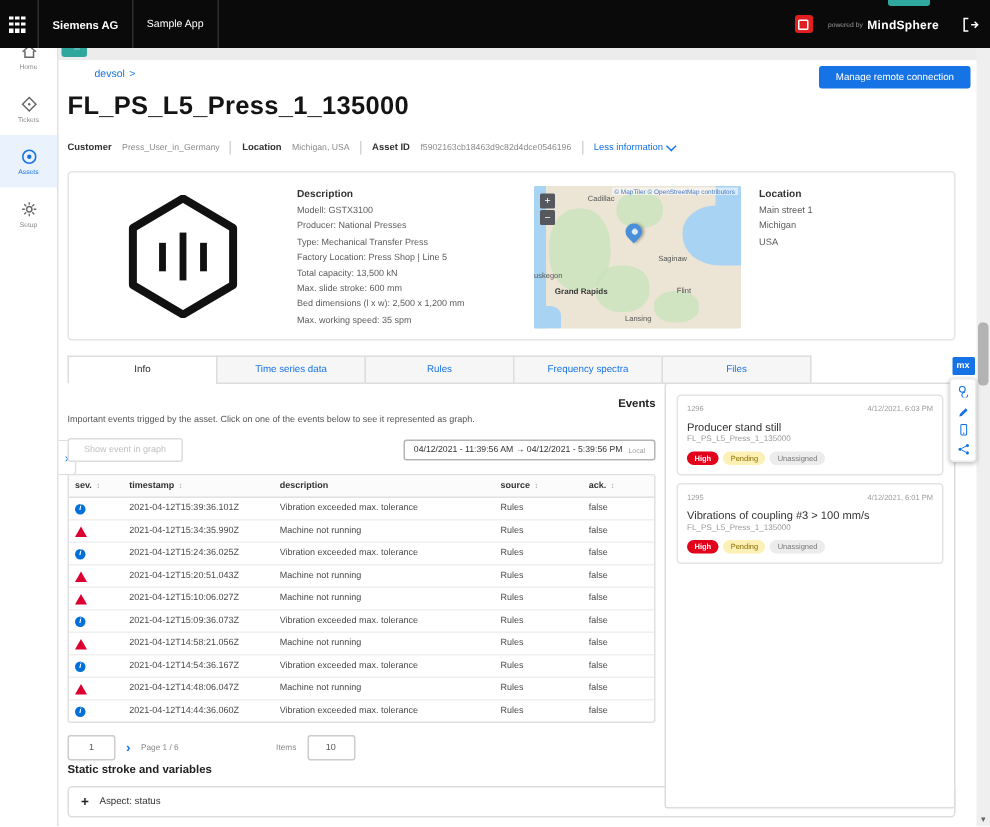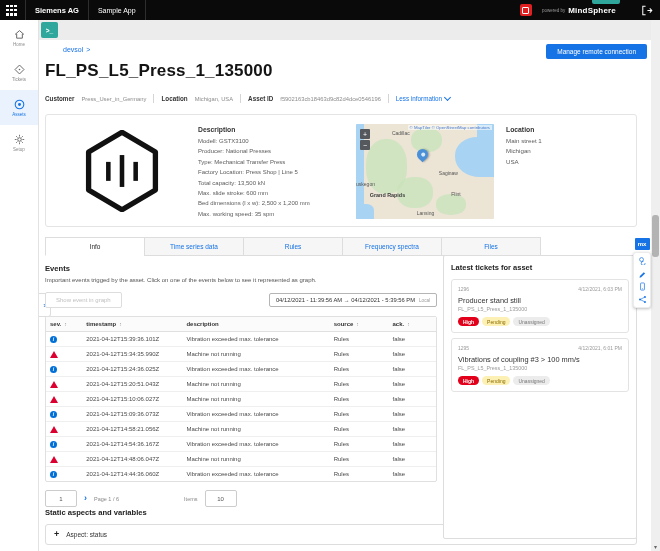--- a/index.html
+++ b/index.html
@@ -1,27 +1,27 @@
 <!DOCTYPE html>
 <html><head>
 <meta charset="utf-8">
 <style>
   html,body{margin:0;padding:0;background:#fff;}
   .page{position:relative;width:660px;height:551px;overflow:hidden;font-family:"Liberation Sans",sans-serif;background:#fff;}
   
-  .topbar{position:absolute;left:0;top:0;width:660px;height:20px;background:#0a0a0a;display:flex;align-items:center;color:#fff;z-index:30;}
+  .topbar{position:absolute;left:0;top:0;width:660px;height:32px;background:#0a0a0a;display:flex;align-items:center;color:#fff;z-index:30;}
   .grid-icon{width:11px;height:11px;display:grid;grid-template-columns:repeat(3,1fr);grid-template-rows:repeat(3,1fr);gap:1.5px;margin:0 8px 0 6px;}
   .grid-icon i{background:#fff;display:block;}
   .tb-brand{font-size:7.5px;font-weight:bold;padding:0 9px;height:100%;display:flex;align-items:center;border-left:1px solid #2e2e2e;border-right:1px solid #2e2e2e;}
   .tb-app{font-size:7px;padding:0 9px;height:100%;display:flex;align-items:center;border-right:1px solid #2e2e2e;}
   .tb-spacer{flex:1;}
   .red-app{width:12px;height:12px;background:#e02020;border-radius:2px;margin-right:10px;display:flex;align-items:center;justify-content:center;}
   .red-app i{width:5px;height:5px;border:1.2px solid #fff;border-radius:1px;display:block;}
   .tb-powered{font-size:4.5px;color:#9a9a9a;margin-right:3px;}
-  .tb-ms{font-size:8px;font-weight:bold;letter-spacing:.2px;margin-right:24px;}
+  .tb-ms{font-size:8px;font-weight:bold;letter-spacing:.2px;margin-right:14px;}
   .logout{width:13px;height:13px;margin-right:7px;}
   .teal-tag{position:absolute;top:0;right:40px;width:28px;height:3.5px;background:#2fa79c;border-radius:0 0 2px 2px;z-index:40;}
   
   .sidebar{position:absolute;left:0;top:20px;width:38px;height:531px;background:#fff;border-right:1px solid #e2e2e2;z-index:20;}
   .side-item{height:35px;display:flex;flex-direction:column;align-items:center;justify-content:center;gap:1px;color:#666;}
   .side-item .slabel{font-size:4.5px;color:#8a8a8a;}
   .side-item svg{width:13px;height:13px;}
   .side-item.active{background:#eaf3fd;color:#1673e6;}
   .side-item.active .slabel{color:#1673e6;}
   
@@ -58,21 +58,21 @@
   .loc-line{font-size:6.2px;color:#5c5c5c;line-height:10.4px;}
   
   .tabs{position:absolute;left:45px;top:237px;display:flex;height:19px;z-index:5;}
   .tab{width:100px;box-sizing:border-box;border:1px solid #ddd;margin-left:-1px;background:#f6f6f6;color:#1673e6;font-size:6.5px;display:flex;align-items:center;justify-content:center;}
   .tab:first-child{margin-left:0;}
   .tab.active{background:#fff;color:#2b2b2b;border-bottom:1px solid #fff;}
   
   .expander{position:absolute;left:39px;top:293px;width:11px;height:22px;background:#fff;border:1px solid #ddd;border-left:none;border-radius:0 3px 3px 0;display:flex;align-items:center;justify-content:center;color:#1673e6;font-size:8px;}
   
   .events{position:absolute;left:45px;top:258px;width:392px;}
-  .ev-title{font-size:7.6px;font-weight:bold;color:#222;margin:6px 0 4px;}
+  .ev-title{font-size:7.6px;font-weight:bold;color:#222;margin:6px 0 4px;text-align:right;}
   .ev-sub{font-size:6px;color:#555;}
   .ev-controls{display:flex;justify-content:space-between;align-items:center;margin:9px 0 8px;}
   .btn-disabled{border:1px solid #ddd;background:#fff;color:#c0c0c0;font-size:6px;padding:4px 10px;border-radius:2px;font-family:inherit;}
   .daterange{border:1px solid #b5b5b5;border-radius:2px;padding:3px 6px;display:flex;align-items:center;gap:4px;}
   .daterange .dr{font-size:5.8px;color:#333;}
   .daterange .zone{font-size:4.6px;color:#9a9a9a;}
   .etable{border:1px solid #e0e0e0;border-radius:2px;}
   .thead{display:flex;background:#fbfbfb;border-bottom:1px solid #e0e0e0;}
   .thead span{font-size:6px;font-weight:bold;color:#333;padding:4px 4px;display:flex;align-items:center;}
   .sort{font-size:5px;color:#a0a0a0;margin-left:3px;font-weight:normal;font-style:normal;}
@@ -397,29 +397,28 @@
     <div class="pager">
       <input class="pg-input" value="1" style="">
       <span class="pg-next">›</span>
       <span class="pg-label">Page 1 / 6</span>
       <span class="pg-items">Items</span>
       <input class="pg-input" value="10" style="">
     </div>
   </div>
 
   <div class="static">
-    <div class="st-title">Static aspects and variables</div>
+    <div class="st-title">Static stroke and variables</div>
     <div class="st-row">
       <span class="st-plus">+</span>
       <span class="st-label">Aspect: status</span>
     </div>
   </div>
 
   <div class="tickets">
-    <div class="tk-title">Latest tickets for asset</div>
 
     <div class="tcard">
       <div class="tk-idrow">
         <span>1296</span>
         <span>4/12/2021, 6:03 PM</span>
       </div>
       <div class="tk-name">Producer stand still</div>
       <div class="tk-asset">FL_PS_L5_Press_1_135000</div>
       <div class="tk-badges">
         <span class="badge" data-style="high">High</span>

